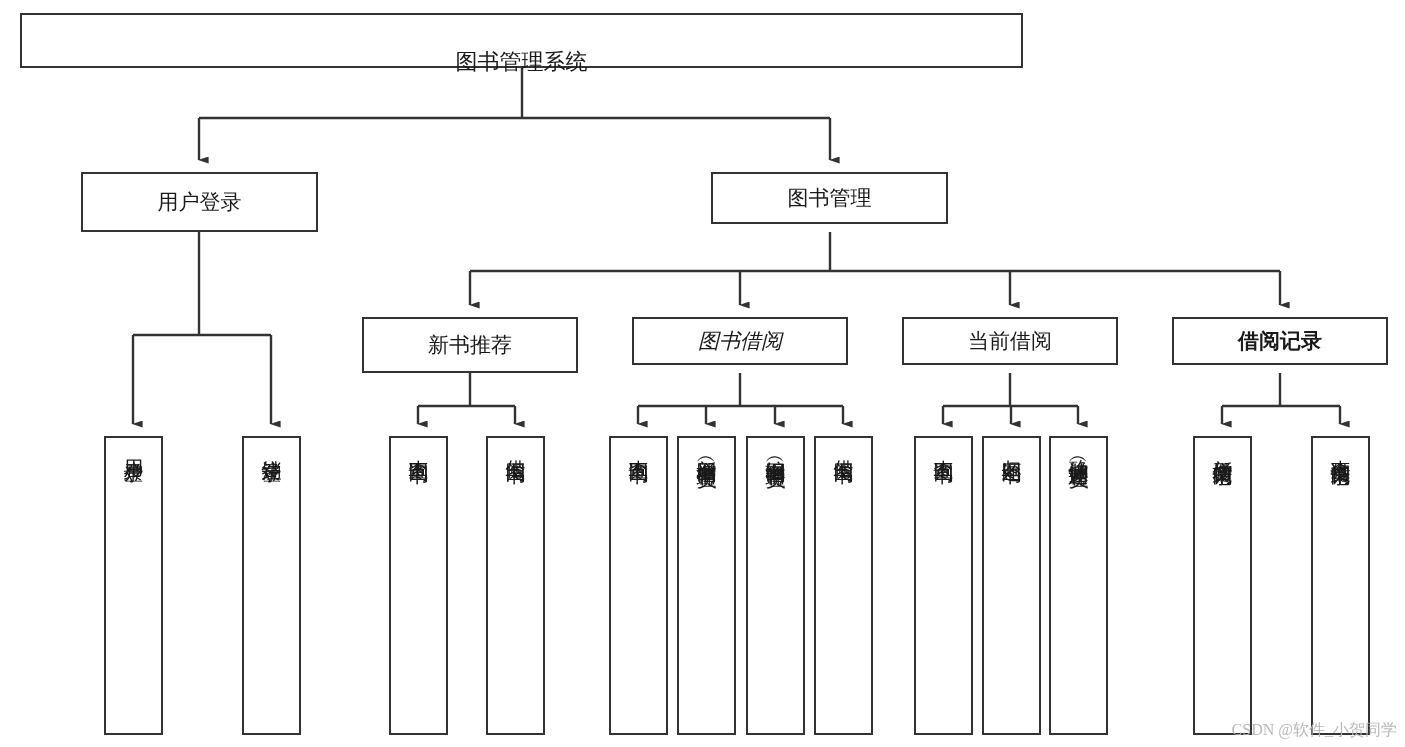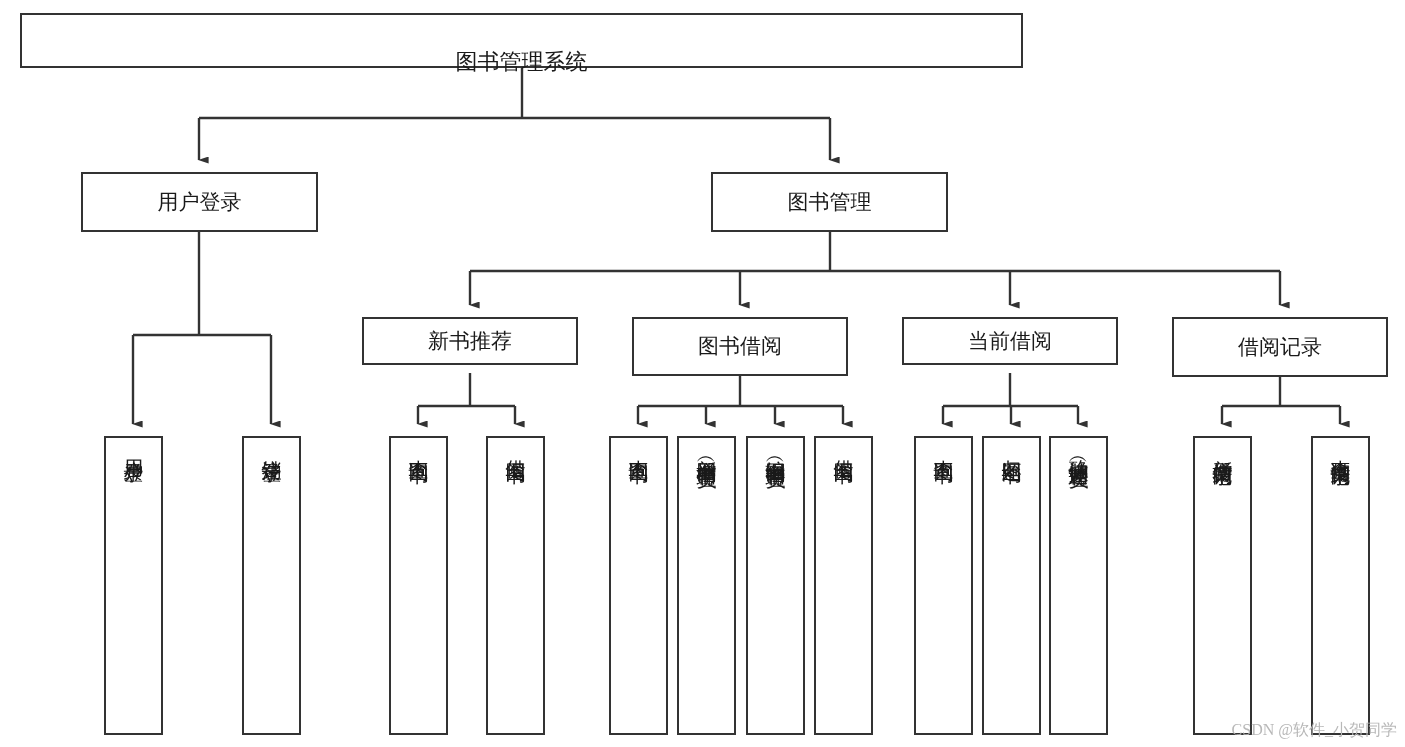--- a/index.html
+++ b/index.html
@@ -133,37 +133,37 @@
   </svg>
 
   <div class="node horizontal root" style="left:20px; top:13px; width:1003px; height:55px;">
     <span class="node-label">图书管理系统</span>
   </div>
 
   <div class="node horizontal" style="left:81px; top:172px; width:237px; height:60px;">
     <span class="node-label">用户登录</span>
   </div>
 
-  <div class="node horizontal" style="left:711px; top:172px; width:237px; height:60px;">
+  <div class="node horizontal" style="left:711px; top:172px; width:237px; height:52px;">
     <span class="node-label">图书管理</span>
   </div>
 
-  <div class="node horizontal" style="left:362px; top:317px; width:216px; height:48px;">
+  <div class="node horizontal" style="left:362px; top:317px; width:216px; height:56px;">
     <span class="node-label">新书推荐</span>
   </div>
 
-  <div class="node horizontal" style="left:632px; top:317px; width:216px; height:59px;">
+  <div class="node horizontal" style="left:632px; top:317px; width:216px; height:48px;font-style:italic;">
     <span class="node-label">图书借阅</span>
   </div>
 
   <div class="node horizontal" style="left:902px; top:317px; width:216px; height:48px;">
     <span class="node-label">当前借阅</span>
   </div>
 
-  <div class="node horizontal" style="left:1172px; top:317px; width:216px; height:60px;">
+  <div class="node horizontal" style="left:1172px; top:317px; width:216px; height:48px;font-weight:bold;">
     <span class="node-label">借阅记录</span>
   </div>
 
   <div class="node vertical" style="left:104px; top:436px; width:59px; height:299px;">
     <span class="node-label">用户登录</span>
   </div>
   <div class="node vertical" style="left:242px; top:436px; width:59px; height:299px;">
     <span class="node-label">注销登录</span>
   </div>
 

